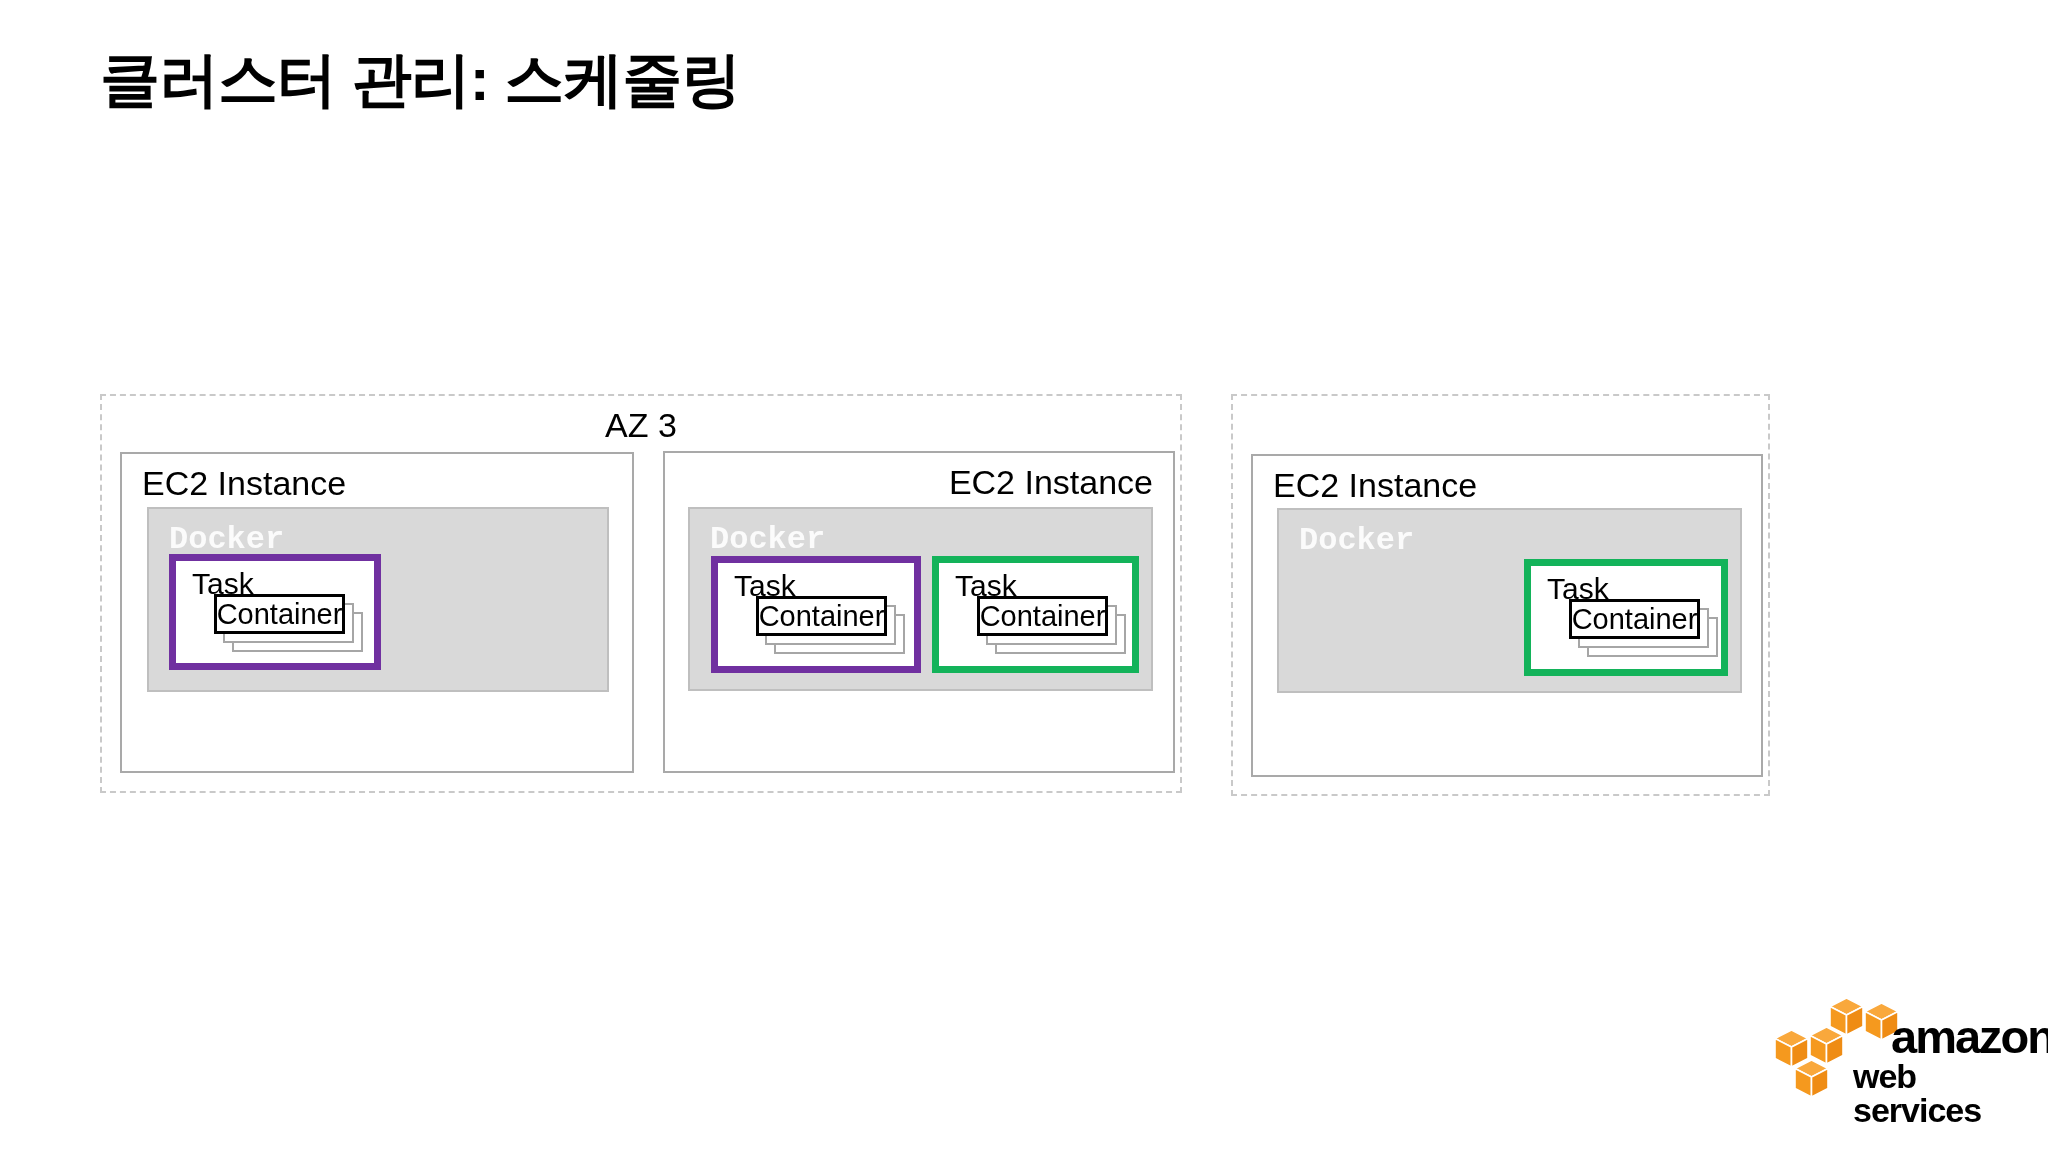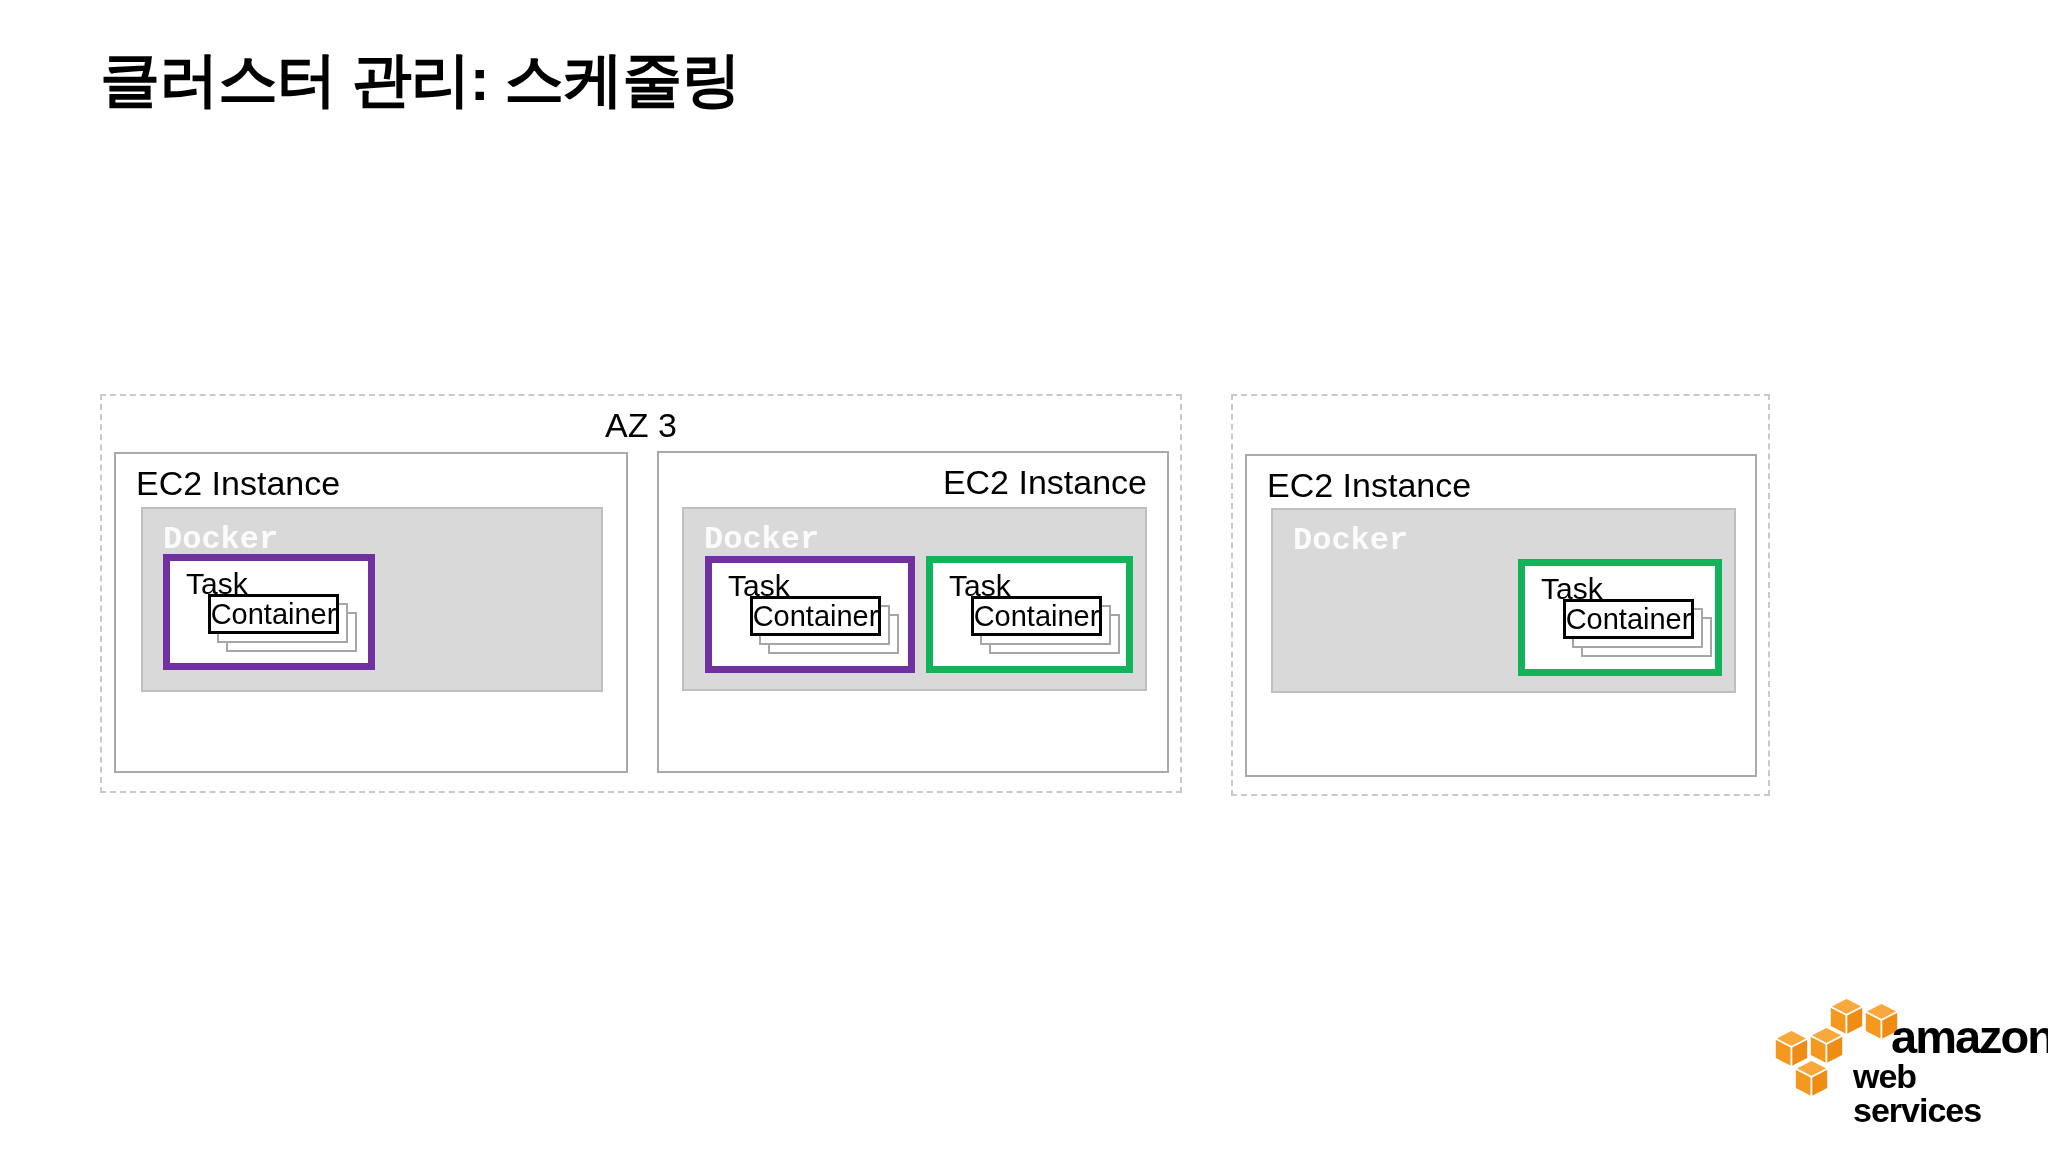--- a/index.html
+++ b/index.html
@@ -10,21 +10,21 @@
   .title{
     position:absolute;left:100px;top:40px;font-size:60px;font-weight:700;
     letter-spacing:-1px;color:#000;white-space:nowrap;
   }
   
   .az{position:absolute;border:2px dashed #c9c9c9;background:#ffffff;box-sizing:border-box;}
   .az-label{position:absolute;top:10px;left:0;right:0;text-align:center;font-size:34px;color:#000;}
   #az1{left:100px;top:394px;width:1082px;height:399px;}
   #az2{left:1231px;top:394px;width:539px;height:402px;}
   
-  .ec2{position:absolute;background:#ffffff;border:2px solid #a9a9a9;box-sizing:border-box;}
+  .ec2{position:absolute;background:#ffffff;border:2px solid #a9a9a9;box-sizing:border-box;margin-left:6px;}
   .ec2-label{position:absolute;top:10px;left:20px;font-size:34px;white-space:nowrap;}
   .ec2-label.align-right{left:auto;right:20px;}
   #ec2-1{left:12px;top:56px;width:514px;height:321px;}
   #ec2-2{left:555px;top:55px;width:512px;height:322px;}
   #ec2-3{left:12px;top:58px;width:512px;height:323px;}
   
   .docker{position:absolute;background:#d9d9d9;border:2px solid #bfbfbf;box-sizing:border-box;}
   .docker-label{position:absolute;top:12px;left:20px;font-size:32px;font-weight:700;color:rgba(255,255,255,0.88);font-family:Liberation Mono, monospace;}
   #docker-1{left:25px;top:53px;width:462px;height:185px;}
   #docker-2{left:23px;top:54px;width:465px;height:184px;}

